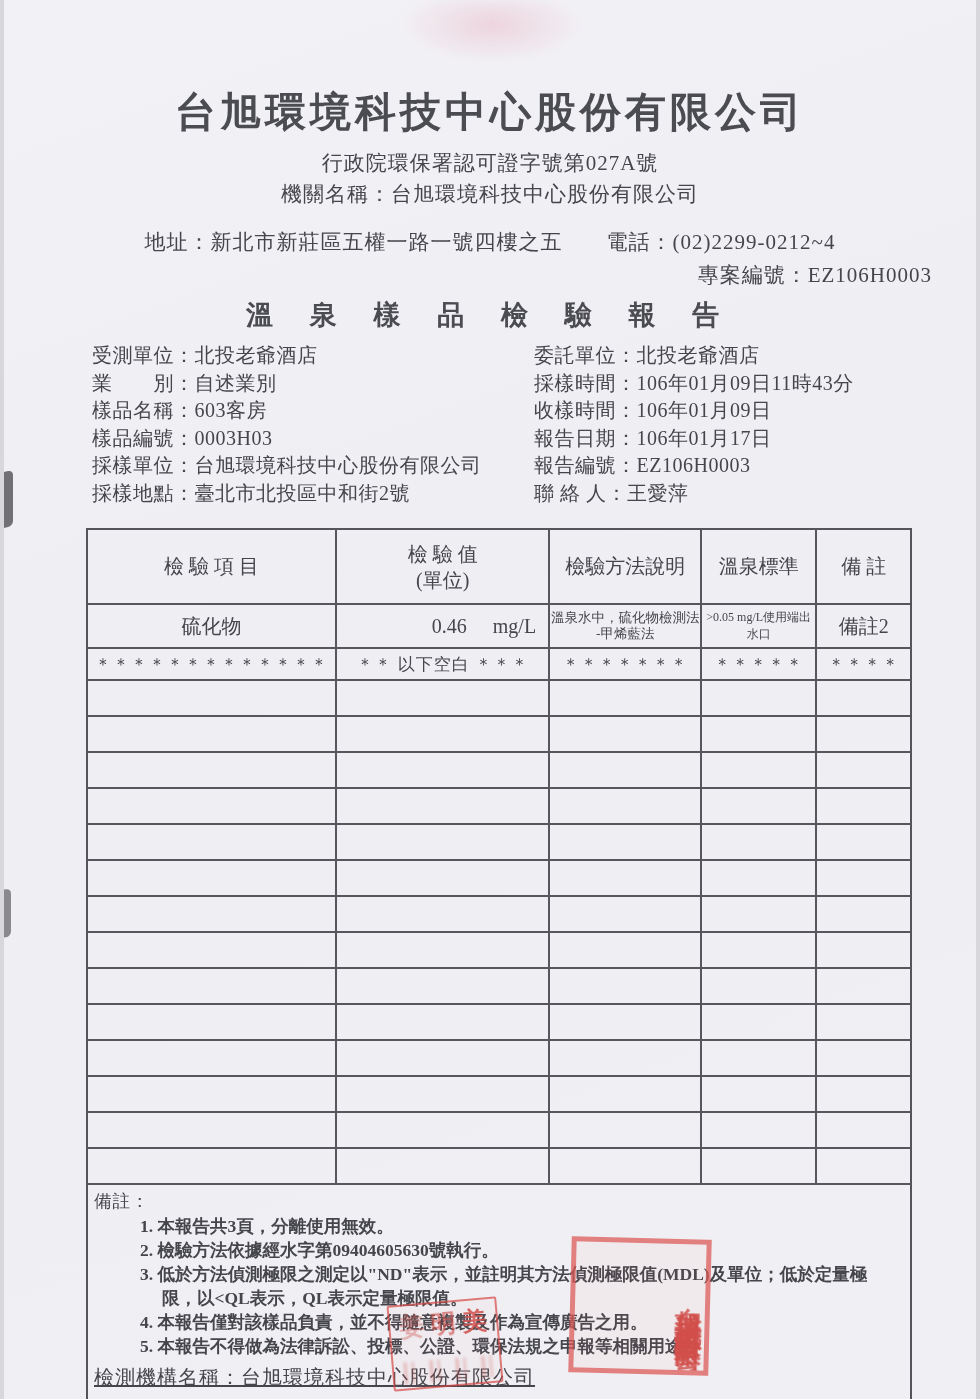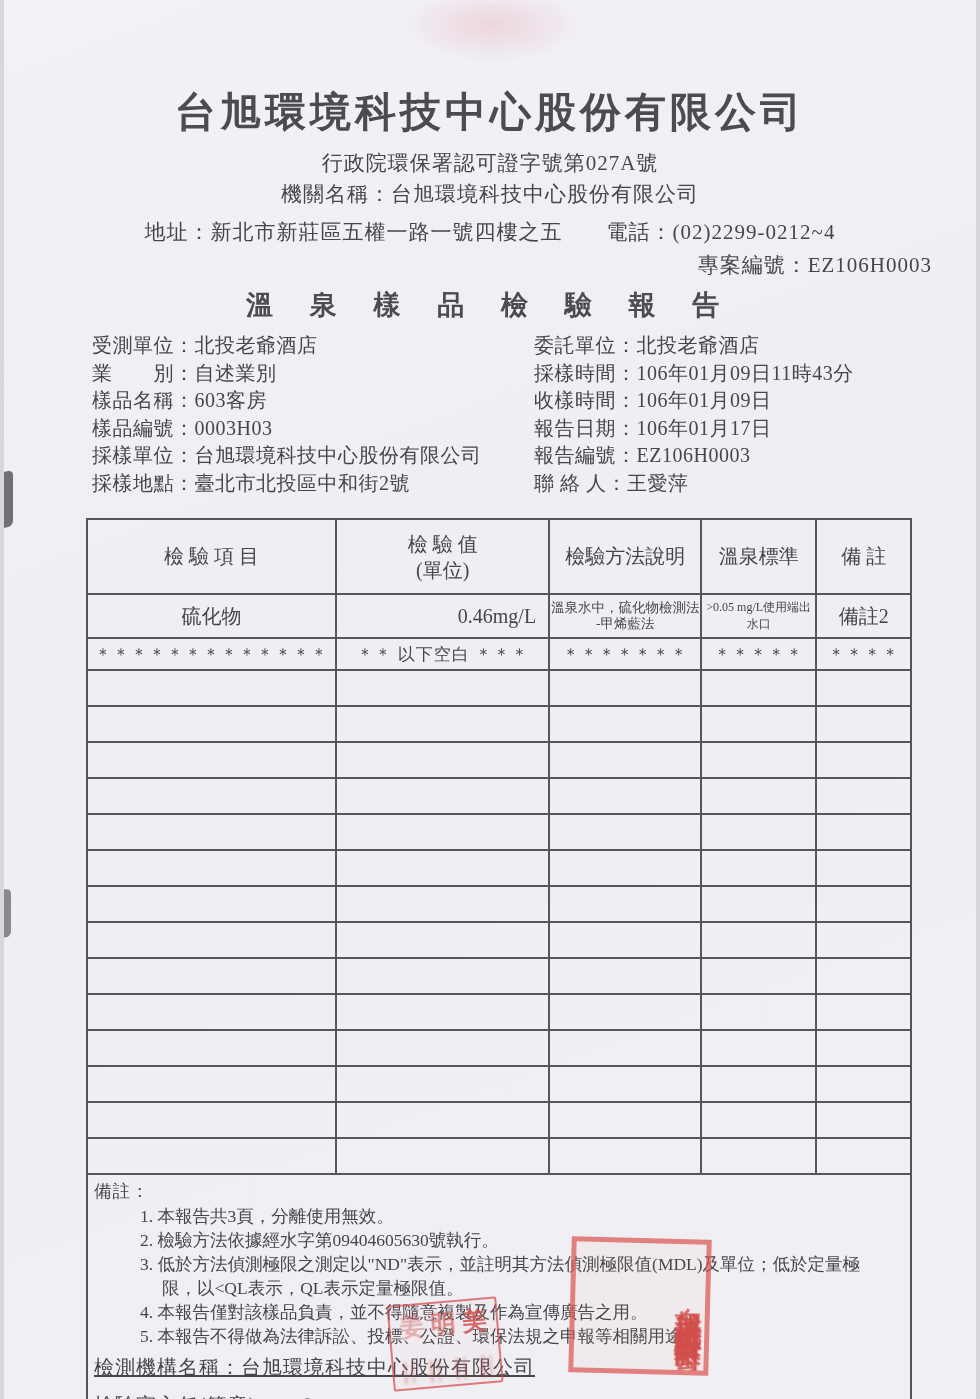--- a/index.html
+++ b/index.html
@@ -14,21 +14,21 @@
   }
   
   .company-title{
     margin:0;padding-top:84px;
     text-align:center;
     font-size:41px;font-weight:600;
     letter-spacing:4px;line-height:56px;color:#4b4b52;
   }
   .cert-line{margin-top:9px;text-align:center;font-size:21px;letter-spacing:1px;}
   .org-line{margin-top:3px;text-align:center;font-size:21px;letter-spacing:1px;}
-  .addr-line{margin-top:10px;display:flex;justify-content:center;gap:44px;font-size:21px;letter-spacing:1px;}
+  .addr-line{margin-top:20px;display:flex;justify-content:center;gap:44px;font-size:21px;letter-spacing:1px;}
   .project-line{margin-top:5px;text-align:right;padding-right:44px;font-size:21px;letter-spacing:1px;}
   .report-title{
     margin:8px 0 0 0;text-align:center;
     font-size:27px;font-weight:600;letter-spacing:15px;color:#4b4b52;
   }
   
   .info{display:flex;margin-top:9px;font-size:20px;line-height:27.5px;}
   .info-col-left{margin-left:88px;width:442px;}
   .info-col-right{width:410px;}
   .info-row span{letter-spacing:.5px;}
@@ -42,29 +42,29 @@
     border:2px solid #56565c;
     padding:0;text-align:center;vertical-align:middle;
     font-weight:normal;overflow:hidden;
   }
   table.grid tr :first-child{border-left:none;}
   table.grid tr :last-child{border-right:none;}
   table.grid tr.hdr th{border-top:none;}
   .hdr{height:74px;font-size:20px;}
   .hdr .two-line div{line-height:26px;}
   .row-data{height:42px;font-size:20px;padding-left:40px;}
-  .row-data .value-cell{display:flex;justify-content:flex-end;align-items:center;padding-right:12px;height:42px;}
+  .row-data .value-cell{display:flex;justify-content:flex-end;align-items:center;gap:26px;padding-right:12px;height:42px;}
   .method-cell div{font-size:13.5px;line-height:16px;}
   .standard-cell{font-size:12px;}
   .row-stars{height:32px;font-size:17px;letter-spacing:1px;white-space:nowrap;}
   .row-empty{height:36px;}
   
   .notes{padding:4px 8px 2px 6px;min-height:142px;font-size:17.5px;line-height:24px;}
   .notes-label{letter-spacing:1px;}
-  .notes ol{margin:1px 12px 0 0;padding-left:46px;list-style:none;}
+  .notes ol{margin:1px 12px 0 0;padding-left:46px;list-style:none;font-weight:bold;}
   .notes li{padding-left:22px;text-indent:-22px;}
   .agency-line{padding-left:6px;margin-top:4px;font-size:20px;letter-spacing:1px;text-decoration:underline;}
   .signer-line{padding:8px 0 6px 6px;font-size:20px;letter-spacing:1px;display:flex;align-items:flex-end;}
   .signature{margin:0 0 -6px 2px;}
   
   .name-stamp{
     position:absolute;left:386px;top:1301px;width:106px;height:82px;
     border:2.5px solid rgba(214,72,70,.7);border-radius:2px;
     transform:rotate(-5deg);
     color:#d0524e;overflow:hidden;

